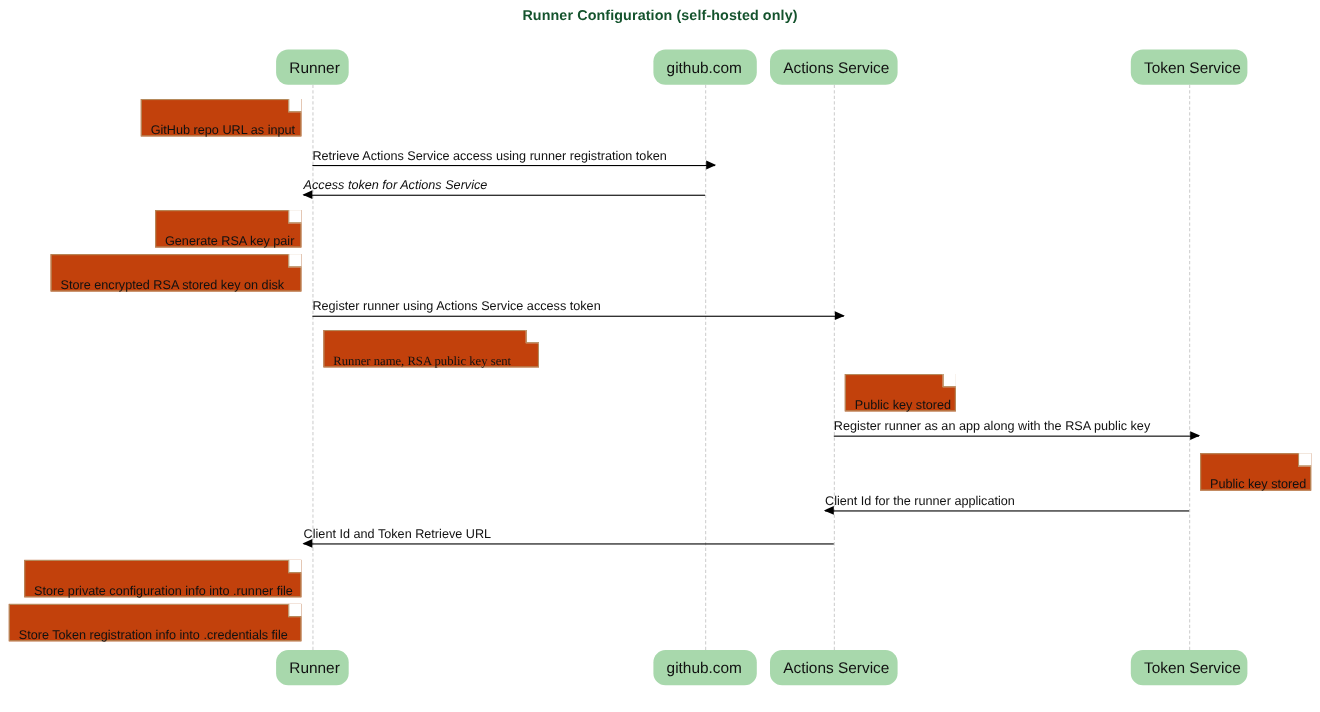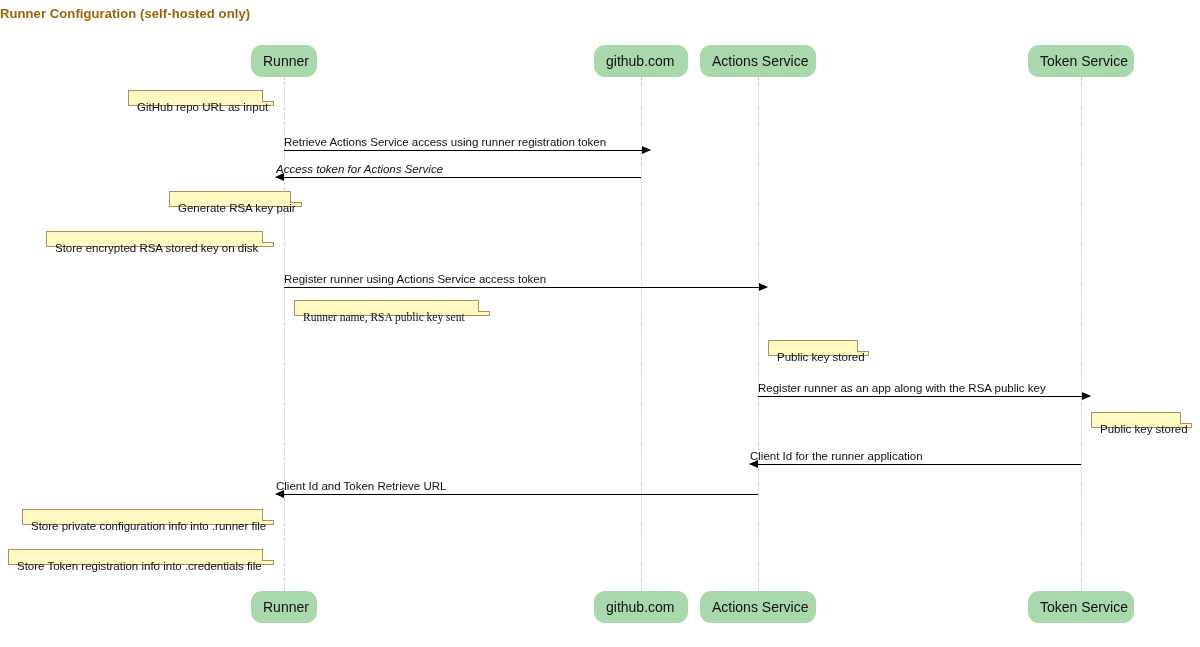--- a/index.html
+++ b/index.html
@@ -18,23 +18,24 @@
     background: #ffffff;
     overflow: hidden;
   }
 
   
   .diagram-title {
     position: absolute;
     top: 6px;
     left: 0;
     width: 1200px;
+    text-align: center;
     font-size: 13px;
     font-weight: bold;
-    color: #a16207;
+    color: #14532d;
     letter-spacing: 0.1px;
   }
 
   
   .lifeline {
     position: absolute;
     width: 0;
     border-left: 1px dashed #d0d0d0;
   }
 
@@ -48,29 +49,29 @@
     font-size: 14px;
     color: #111;
     white-space: nowrap;
     box-sizing: border-box;
     padding: 0 12px;
   }
 
   
   .note {
     position: absolute;
-    background: #fef9c3;
+    background: #c2410c;
     border: 1px solid #b58a5c;
     box-sizing: border-box;
-    height: 16px;
+    height: 26px;
     line-height: 24px;
     font-size: 11.5px;
     color: #111;
     white-space: nowrap;
-    padding: 4px 8px;
+    padding: 16px 8px;
   }
   .note .fold {
     position: absolute;
     top: -1px;
     right: -1px;
     width: 11px;
     height: 11px;
     background: #ffffff;
     border-left: 1px solid #b58a5c;
     border-bottom: 1px solid #b58a5c;
@@ -155,21 +156,21 @@
       <div class="participant" style="left: 1028px; top: 45px; width: 106px;">Token Service</div>
     </div>
   <div id="participants-bottom">
       <div class="participant" style="left: 251px; top: 591px; width: 66px;">Runner</div>
       <div class="participant" style="left: 594px; top: 591px; width: 94px;">github.com</div>
       <div class="participant" style="left: 700px; top: 591px; width: 116px;">Actions Service</div>
       <div class="participant" style="left: 1028px; top: 591px; width: 106px;">Token Service</div>
     </div>
   <div id="notes">
       <div class="note" style="left: 128px; top: 90px; width: 146px;"><span>GitHub repo URL as input</span><span class="fold"></span></div>
-      <div class="note" style="left: 141px; top: 191px; width: 133px; margin-left: 28px;"><span>Generate RSA key pair</span><span class="fold"></span></div>
+      <div class="note" style="left: 141px; top: 191px; width: 133px;"><span>Generate RSA key pair</span><span class="fold"></span></div>
       <div class="note" style="left: 46px; top: 231px; width: 228px;"><span>Store encrypted RSA stored key on disk</span><span class="fold"></span></div>
       <div class="note" style="left: 294px; top: 300px; width: 196px; font-family: Liberation Serif, serif;"><span>Runner name, RSA public key sent</span><span class="fold"></span></div>
       <div class="note" style="left: 768px; top: 340px; width: 101px;"><span>Public key stored</span><span class="fold"></span></div>
       <div class="note" style="left: 1091px; top: 412px; width: 101px;"><span>Public key stored</span><span class="fold"></span></div>
       <div class="note" style="left: 22px; top: 509px; width: 252px;"><span>Store private configuration info into .runner file</span><span class="fold"></span></div>
       <div class="note" style="left: 8px; top: 549px; width: 266px;"><span>Store Token registration info into .credentials file</span><span class="fold"></span></div>
     </div>
 
 </div>
 

